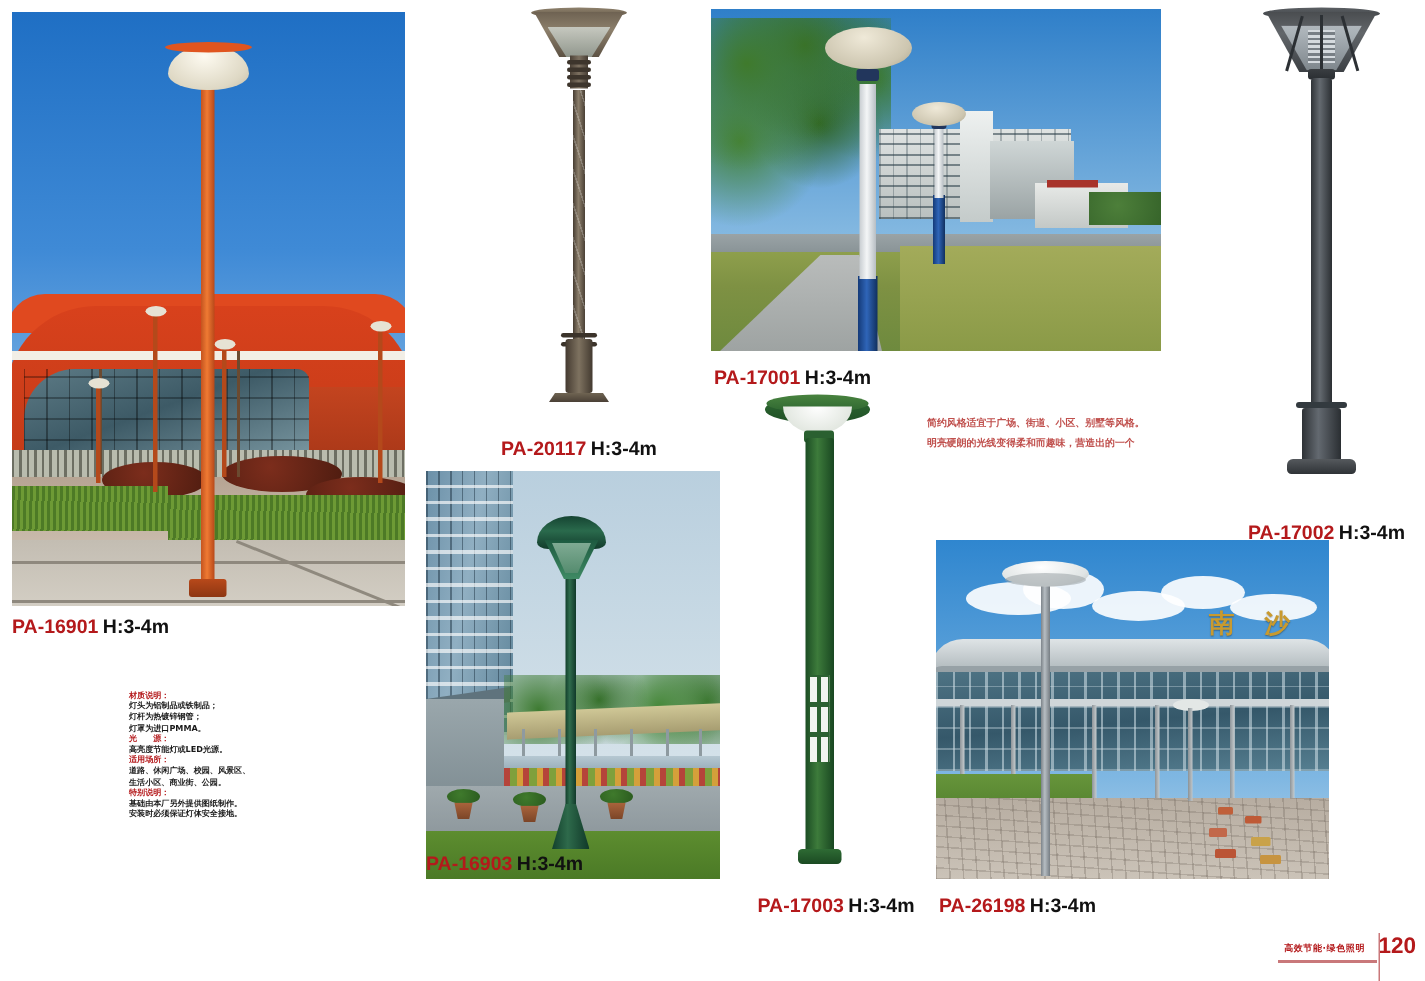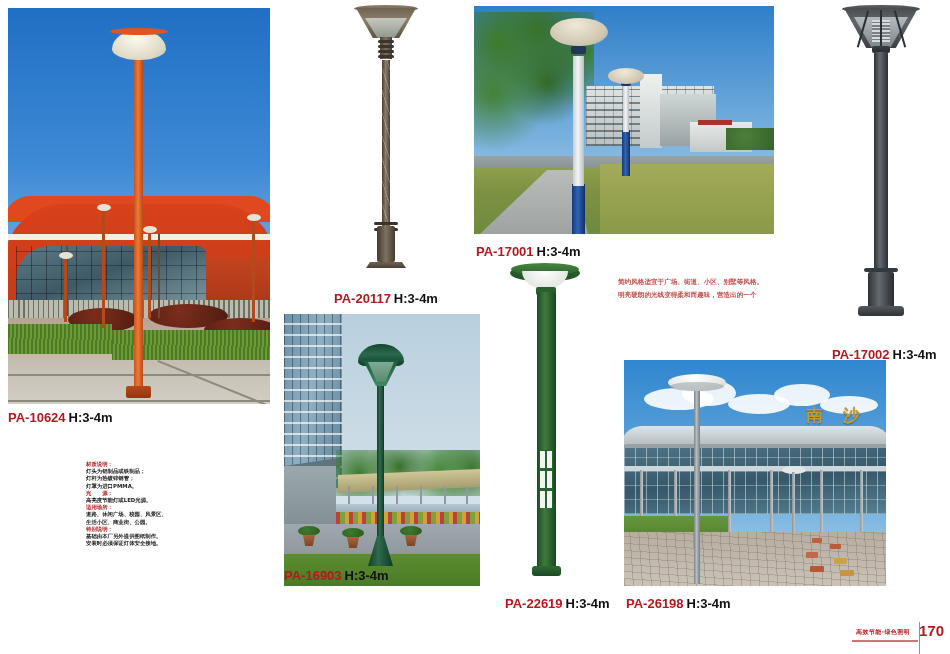--- a/index.html
+++ b/index.html
@@ -311,21 +311,21 @@
     <div class="smallpole" style="left:140px;top:222px;height:88px;"></div>
     <div class="smalllamp" style="left:135px;top:218px;"></div>
     <div class="smallpole" style="left:244px;top:210px;height:104px;"></div>
     <div class="smalllamp" style="left:239px;top:206px;"></div>
     <div class="pole"></div>
     <div class="poleBase"></div>
     <div class="globe"></div>
     <div class="globeRim"></div>
   </div>
   <div class="cap" style="left:8px;top:410px;">
-    <span class="mdl">PA-10624</span><span class="hgt">H:3-4m</span>
+    <span class="mdl">PA-16901</span><span class="hgt">H:3-4m</span>
   </div>
 
   <div class="prod" id="pr2">
     <div class="shadeTop"></div>
     <div class="shade"></div>
     <div class="glasscone"></div>
     <div class="neck"></div>
     <div class="ring" style="top:36px;"></div>
     <div class="ring" style="top:41px;"></div>
     <div class="ring" style="top:46px;"></div>
@@ -446,21 +446,21 @@
     <div class="disc"></div>
     <div class="discTop"></div>
     <div class="bowl"></div>
     <div class="collar"></div>
     <div class="col"></div>
     <div class="win"></div>
     <div class="wingrid"></div>
     <div class="base"></div>
   </div>
   <div class="cap" style="left:505px;top:596px;">
-    <span class="mdl">PA-22619</span><span class="hgt">H:3-4m</span>
+    <span class="mdl">PA-17003</span><span class="hgt">H:3-4m</span>
   </div>
 
   <div class="photo" id="ph7">
     <div class="sky"></div>
     <div class="cloud" style="left:20px;top:28px;width:70px;height:22px;"></div>
     <div class="cloud" style="left:58px;top:20px;width:54px;height:26px;"></div>
     <div class="cloud" style="left:104px;top:34px;width:62px;height:20px;"></div>
     <div class="cloud" style="left:150px;top:24px;width:56px;height:22px;"></div>
     <div class="cloud" style="left:196px;top:36px;width:58px;height:18px;"></div>
     <div class="sign">南 沙</div>
@@ -490,18 +490,18 @@
     <div class="disc"></div>
     <div class="discSh"></div>
   </div>
   <div class="cap" style="left:626px;top:596px;">
     <span class="mdl">PA-26198</span><span class="hgt">H:3-4m</span>
   </div>
 
 
   <div class="foot" style="right:0;width:200px;">
     <div class="zh" style="position:absolute;right:40px;top:18px;">高效节能·绿色照明</div>
-    <div class="num" style="position:absolute;right:6px;top:12px;">170</div>
+    <div class="num" style="position:absolute;right:6px;top:12px;">120</div>
     <div class="rule" style="right:32px;top:30px;width:66px;"></div>
     <div class="vrule" style="right:30px;top:12px;height:42px;"></div>
   </div>
 
 </div>
 
 </body></html>

